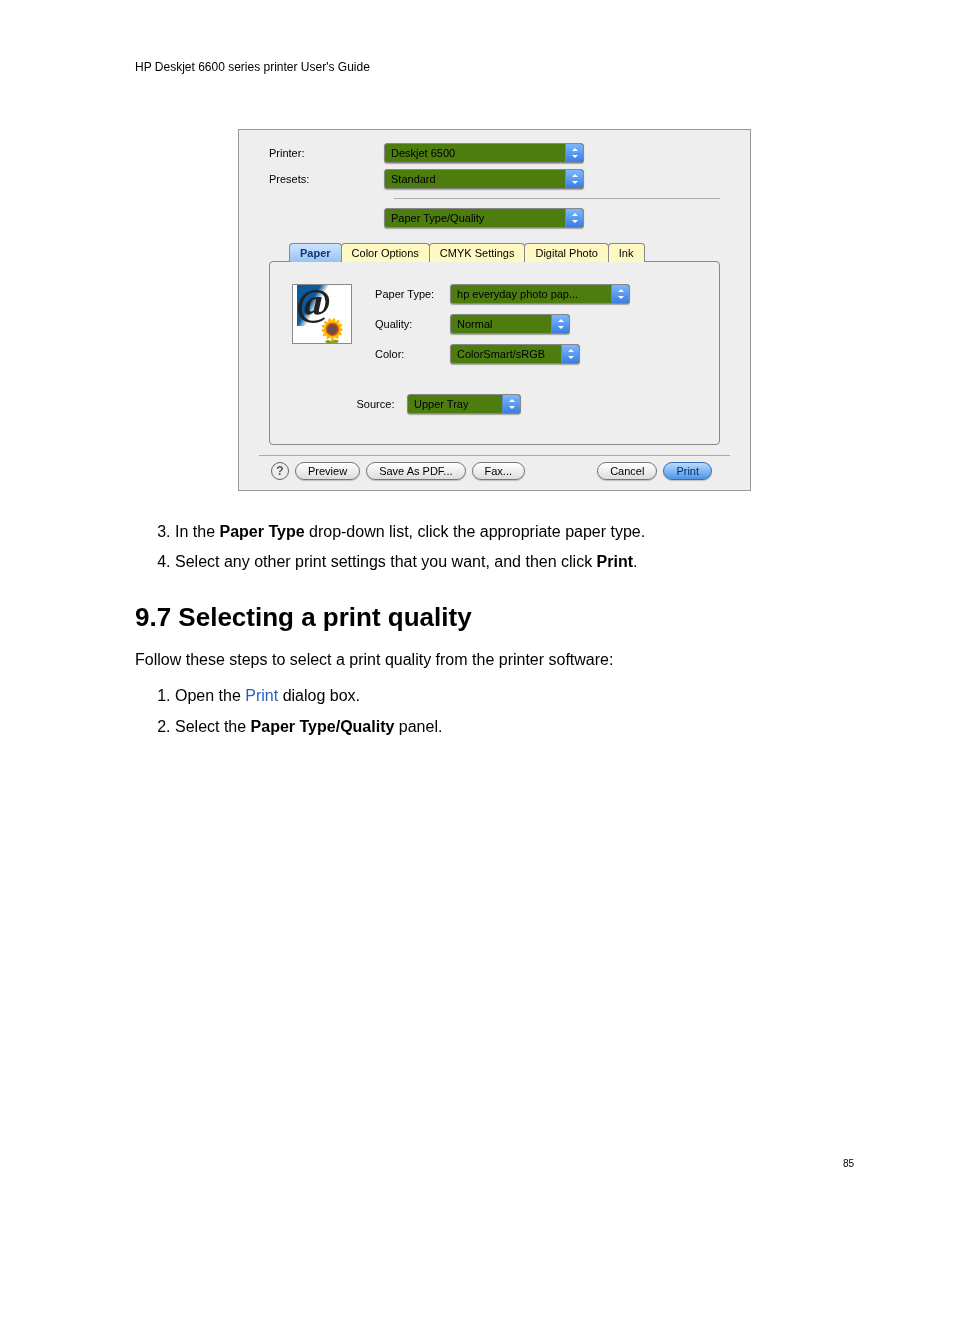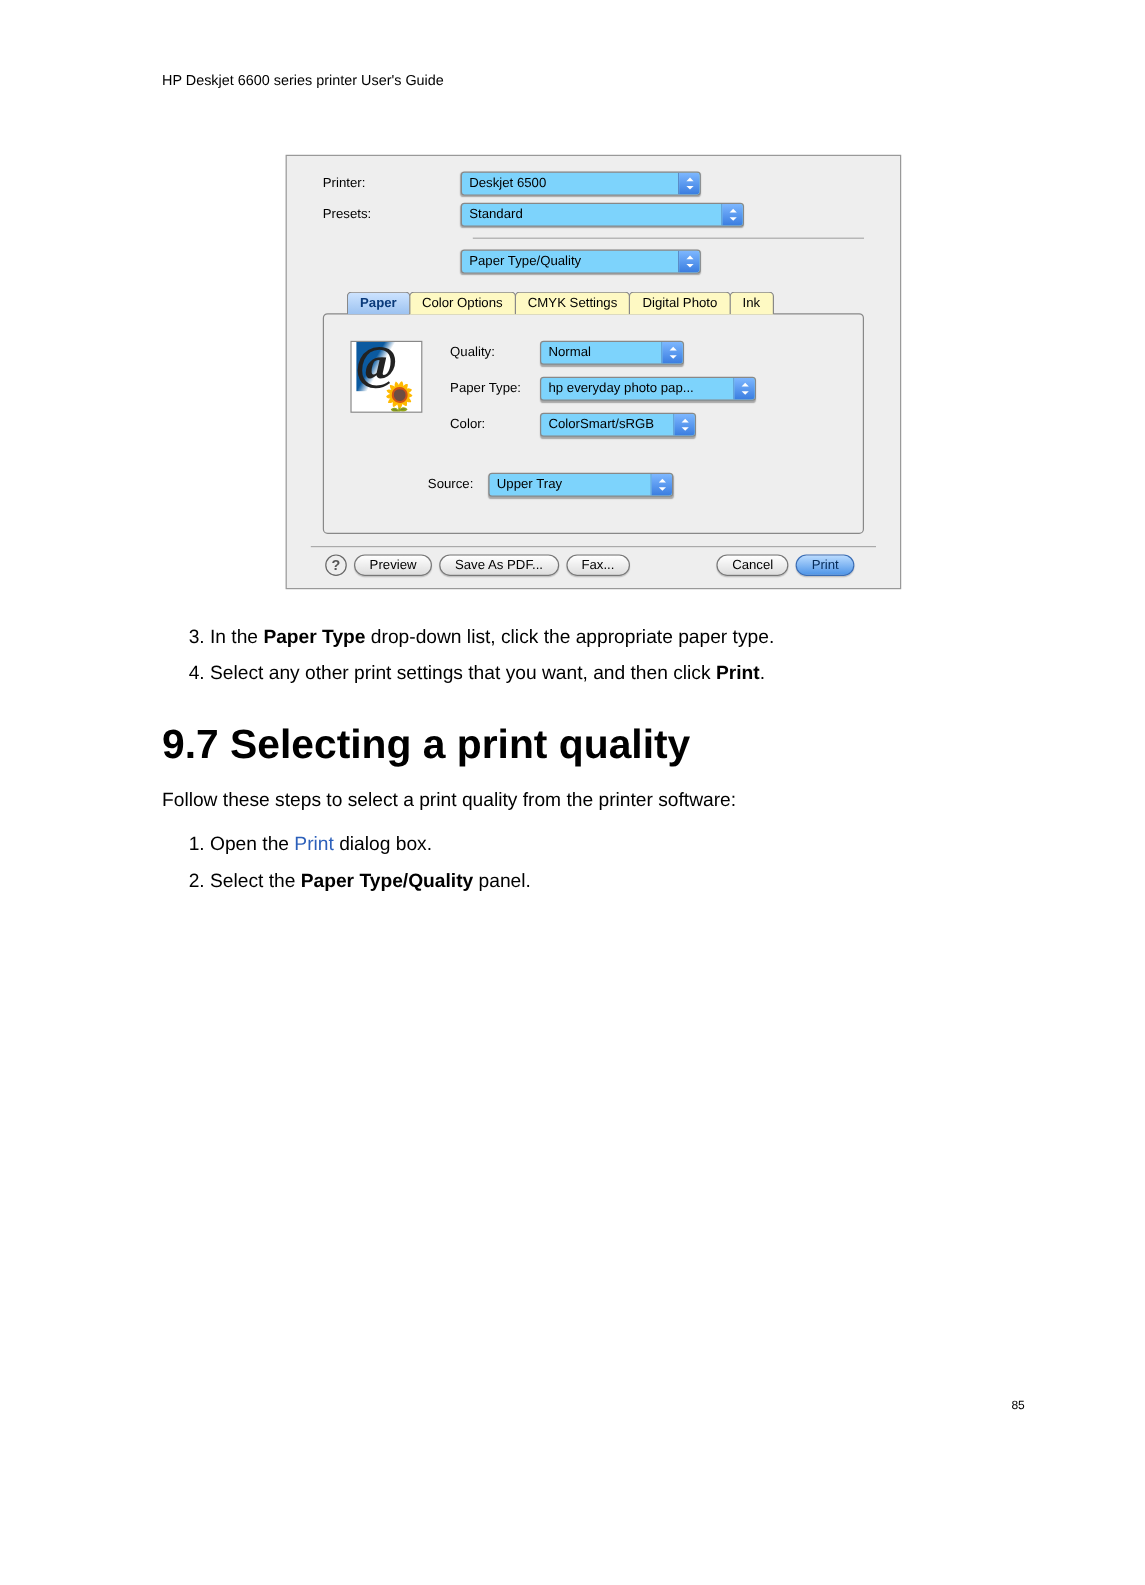--- a/index.html
+++ b/index.html
@@ -36,21 +36,21 @@
     }
     .dlg-label-sm {
       width: 75px;
       text-align: left;
       padding-right: 6px;
     }
     .dlg-select {
       position: relative;
       display: inline-flex;
       align-items: center;
-      background: #7dd3fc;
+      background: #4d7c0f;
       border: 1px solid #888;
       border-radius: 3px;
       height: 20px;
       padding: 0 22px 0 6px;
       font-size: 11px;
       box-shadow: 0 1px 1px rgba(0,0,0,0.3);
     }
     .dlg-select-btn {
       position: absolute;
       right: 0; top: 0; bottom: 0;
@@ -194,21 +194,21 @@
       list-style: decimal;
       padding-left: 40px;
       margin: 6px 0 28px 0;
     }
     .instr-list li {
       margin-bottom: 8px;
       line-height: 1.4;
     }
     .instr-list .b { font-weight: bold; }
     .h2 {
-      font-size: 34px;
+      font-size: 26px;
       font-weight: bold;
       margin: 20px 0 16px 0;
     }
     .para {
       margin-bottom: 14px;
       line-height: 1.4;
     }
     .link { color: #2b5fba; }
     .page-num {
       text-align: right;
@@ -226,21 +226,21 @@
   <div class="dlg-row">
     <span class="dlg-label">Printer:</span>
     <span class="dlg-select" style="width:200px">
       <span>Deskjet 6500</span>
       <span class="dlg-select-btn"></span>
     </span>
   </div>
 
   <div class="dlg-row">
     <span class="dlg-label">Presets:</span>
-    <span class="dlg-select" style="width:236px">
+    <span class="dlg-select" style="width:200px">
       <span>Standard</span>
       <span class="dlg-select-btn"></span>
     </span>
   </div>
 
   <hr class="hr-right">
 
   <div class="dlg-row">
     <span class="dlg-label"></span>
     <span class="dlg-select" style="width:200px">
@@ -258,45 +258,45 @@
   </div>
 
   <div class="tab-panel">
     <div>
       <div class="preview-thumb">
         <span class="at">@</span>
         <span class="flower">🌻</span>
       </div>
       <div class="thumb-rows">
         <div class="thumb-row">
-          <span class="dlg-label-sm">Quality:</span>
-          <span class="dlg-select" style="width:120px">
-            <span>Normal</span>
+          <span class="dlg-label-sm">Paper Type:</span>
+          <span class="dlg-select" style="width:180px">
+            <span>hp everyday photo pap...</span>
             <span class="dlg-select-btn"></span>
           </span>
         </div>
         <div class="thumb-row">
-          <span class="dlg-label-sm">Paper Type:</span>
-          <span class="dlg-select" style="width:180px">
-            <span>hp everyday photo pap...</span>
+          <span class="dlg-label-sm">Quality:</span>
+          <span class="dlg-select" style="width:120px">
+            <span>Normal</span>
             <span class="dlg-select-btn"></span>
           </span>
         </div>
         <div class="thumb-row">
           <span class="dlg-label-sm">Color:</span>
           <span class="dlg-select" style="width:130px">
             <span>ColorSmart/sRGB</span>
             <span class="dlg-select-btn"></span>
           </span>
         </div>
       </div>
     </div>
     <div class="source-row">
       <span style="width:55px;text-align:center;padding-right:8px">Source:</span>
-      <span class="dlg-select" style="width:154px">
+      <span class="dlg-select" style="width:114px">
         <span>Upper Tray</span>
         <span class="dlg-select-btn"></span>
       </span>
     </div>
   </div>
 
   <div class="dlg-footer">
     <span class="help-circle">?</span>
     <span class="aqua-btn">Preview</span>
     <span class="aqua-btn">Save As PDF...</span>

